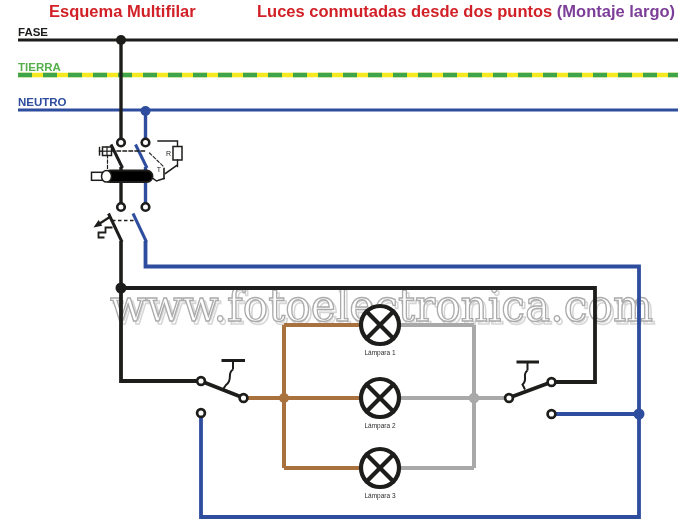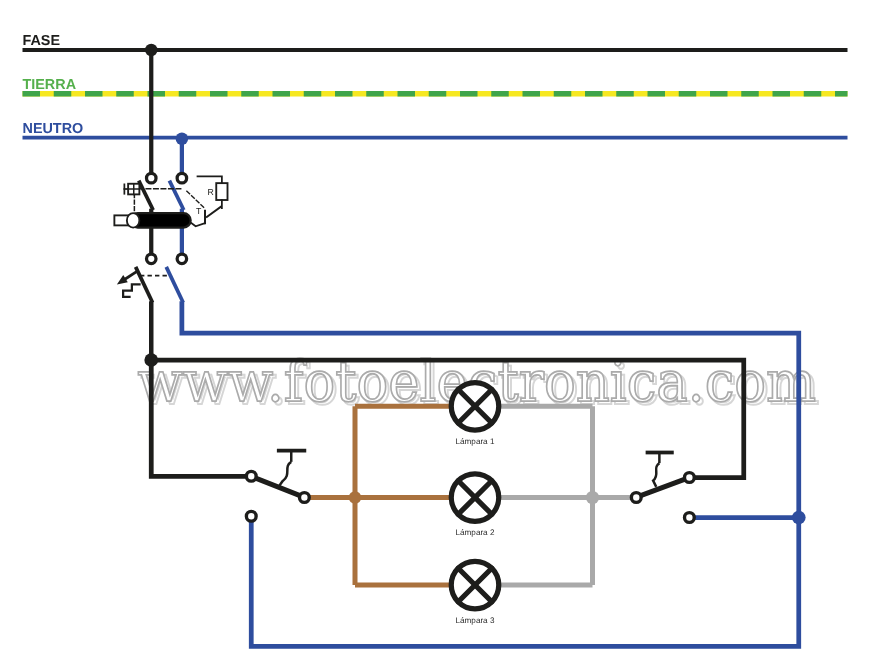--- a/index.html
+++ b/index.html
@@ -37,20 +37,22 @@
   .rcd-label{font:400 7px "Liberation Sans",sans-serif;fill:var(--phase_black);}
   .wm{font:400 45px "DejaVu Serif",serif;}
   .wm-shadow{fill:#fff;stroke:#d6d6d6;stroke-width:1.6;}
   .wm-main{fill:#fff;stroke:var(--watermark_gray);stroke-width:1.4;}
 </style>
 </head>
 <body>
 
 <div class="stage">
 
+  <div class="title title-left">Esquema Multifilar</div>
+  <div class="title title-main"><span>Luces conmutadas desde dos puntos</span>&nbsp;<span class="title-suffix">(Montaje largo)</span></div>
 
   <svg width="700" height="530" viewBox="0 0 700 530">
 
     <g>
       <text class="wm wm-shadow" x="112.5" y="323.5" textLength="543" lengthAdjust="spacingAndGlyphs">www.fotoelectronica.com</text>
       <text class="wm wm-main" x="110" y="321" textLength="543" lengthAdjust="spacingAndGlyphs">www.fotoelectronica.com</text>
     </g>
 
     <g>
       <text class="rail-label lbl-fase" x="18" y="36">FASE</text>

